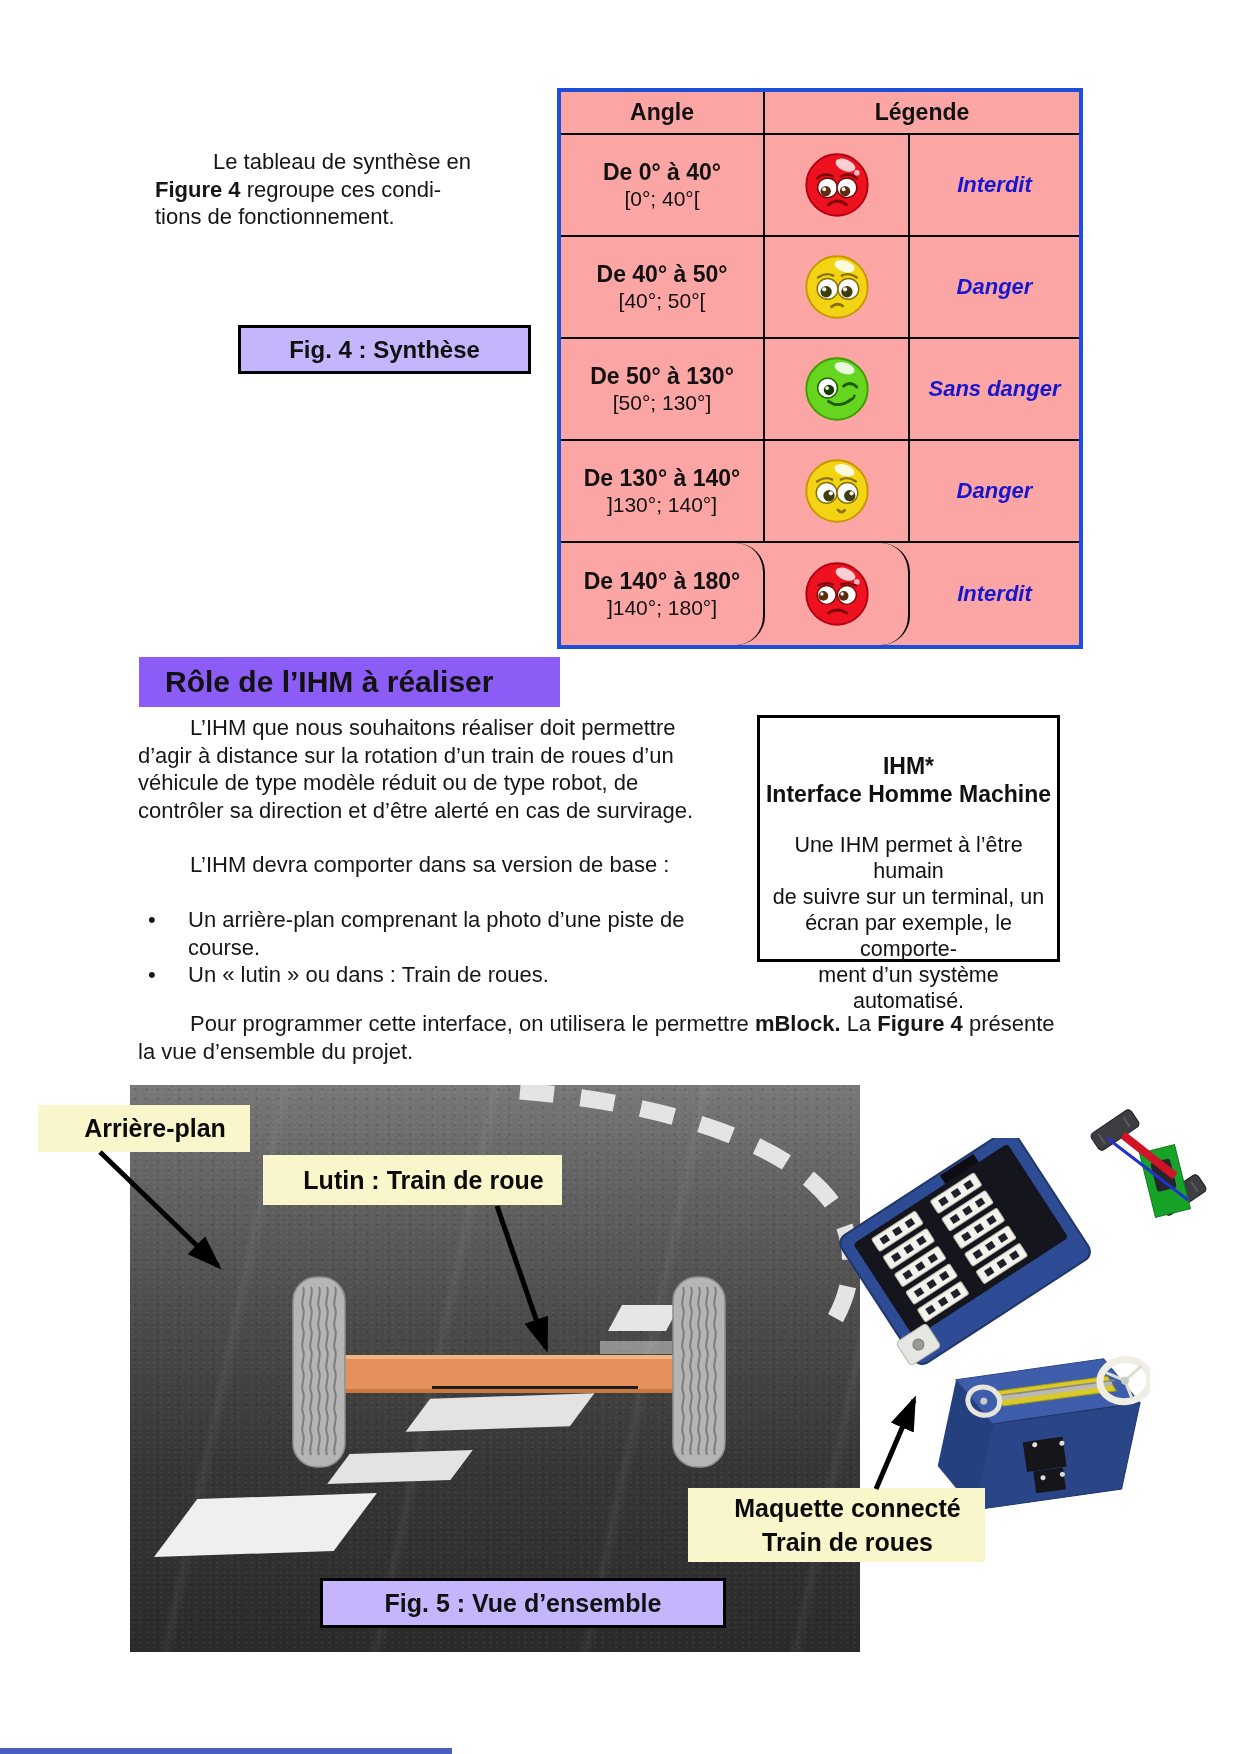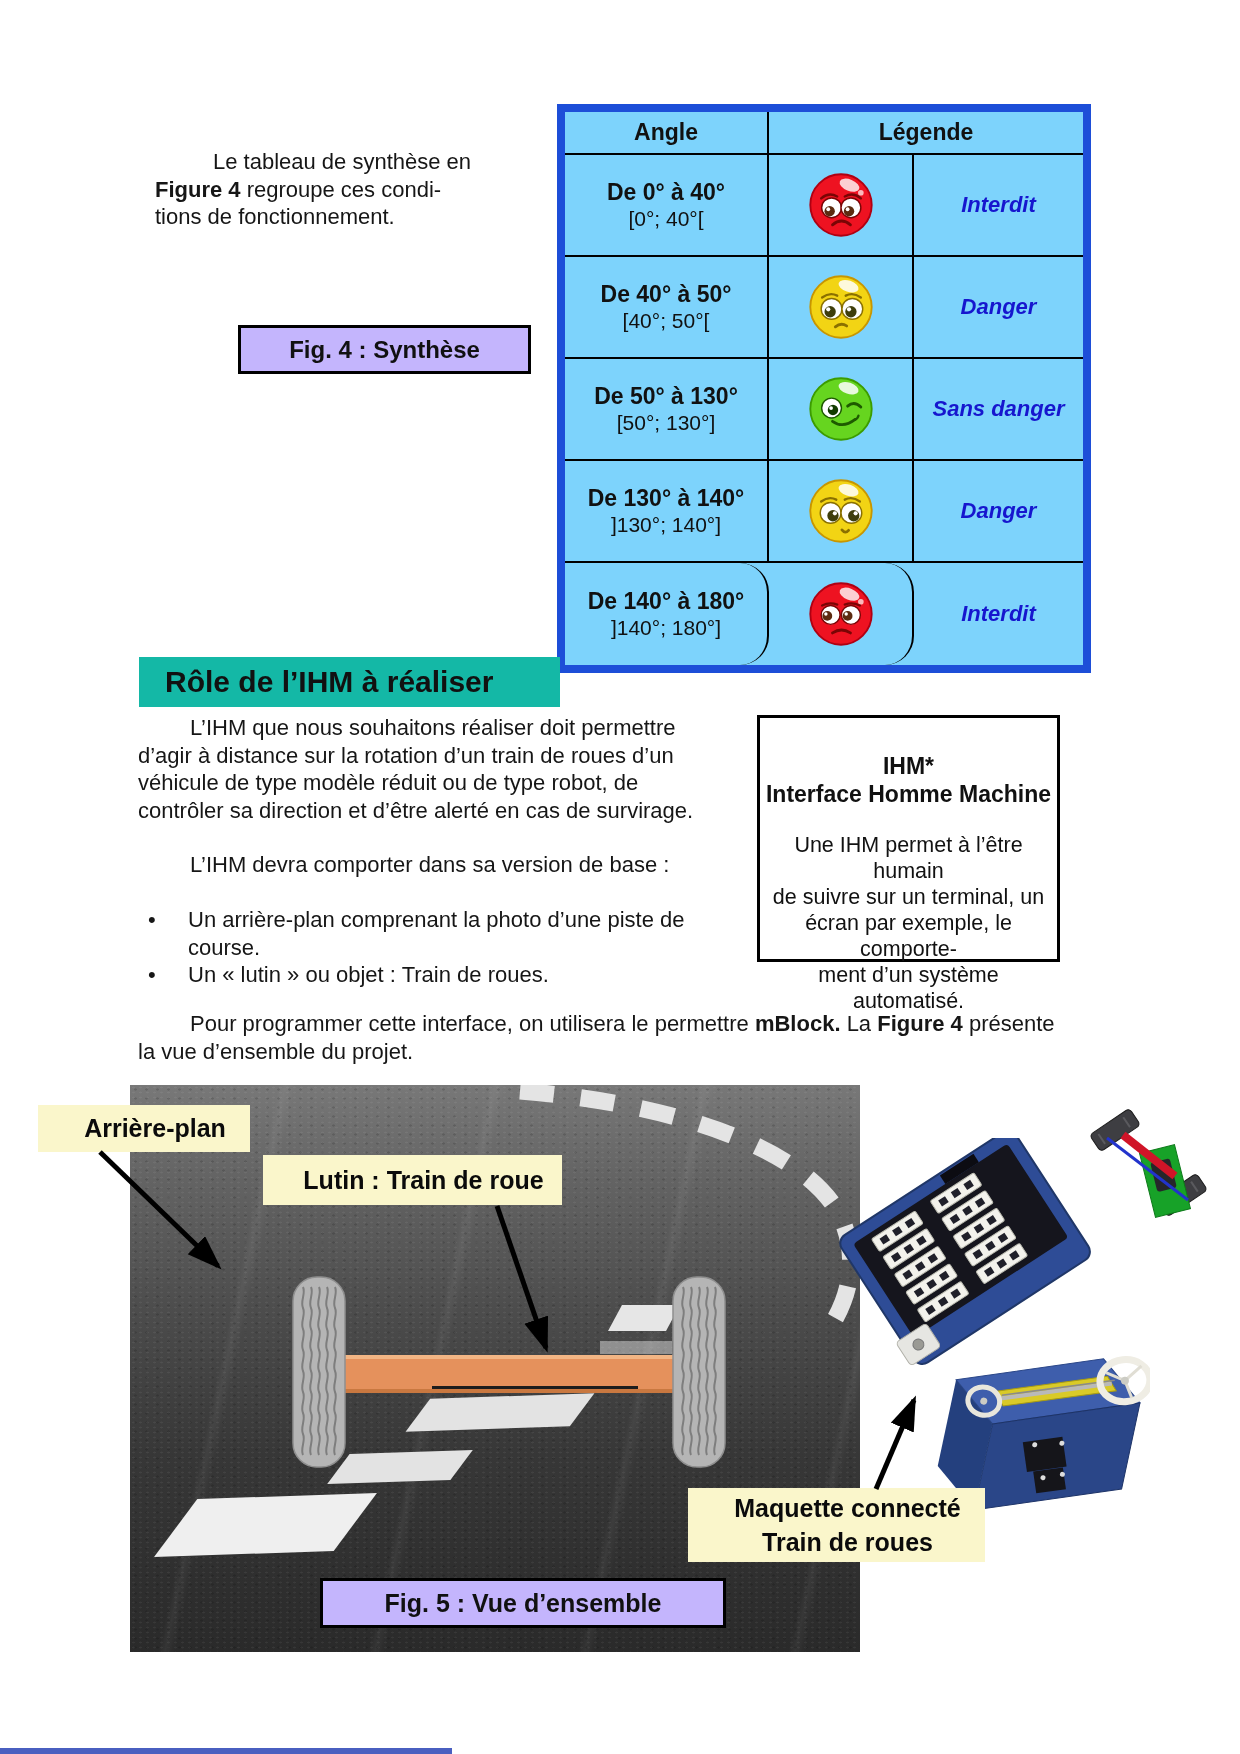--- a/index.html
+++ b/index.html
@@ -4,39 +4,39 @@
 <style>
   html,body{margin:0;padding:0;background:#ffffff;}
   .page{position:relative;width:1240px;height:1754px;background:#fff;
         font-family:"Liberation Sans",sans-serif;color:#111;overflow:hidden;}
   .abs{position:absolute;}
   .b{font-weight:bold;}
   .txt{font-size:22px;line-height:27.5px;color:#161616;}
   .indent{padding-left:52px;}
 
   
-  .angle-table{left:557px;top:104px;width:518px;height:553px;border:8px solid #1d4ed8;
+  .angle-table{left:557px;top:88px;width:518px;height:553px;border:4px solid #1d4ed8;
     display:grid;grid-template-columns:204px 145px 1fr;grid-template-rows:43px repeat(5,1fr);
-    background:#7dd3fc;}
+    background:#fca5a5;}
   .tc{border-right:2px solid #000;border-bottom:2px solid #000;display:flex;
       flex-direction:column;align-items:center;justify-content:center;text-align:center;}
   .tc.lastcol{border-right:none;}
   .tc.lastrow{border-bottom:none;border-radius:29px;}
   .th{font-size:23px;font-weight:bold;}
   .legende-head{grid-column:2/4;}
   .range{font-size:23px;font-weight:bold;line-height:27px;}
   .interval{font-size:21px;line-height:25px;}
   .risk{font-size:22px;font-weight:bold;font-style:italic;color:#1616CE;}
 
   
   .figbox{border:3px solid #000;display:flex;align-items:center;justify-content:center;
           font-weight:bold;background:#c4b5fd;}
   .fig4{left:238px;top:325px;width:287px;height:43px;font-size:24px;}
   .fig5{left:320px;top:1578px;width:400px;height:44px;font-size:25px;z-index:30;}
-  .section-head{left:139px;top:657px;width:421px;height:50px;background:#14b8a6;
+  .section-head{left:139px;top:657px;width:421px;height:50px;background:#8b5cf6;
        font-size:30px;font-weight:bold;line-height:50px;padding-left:26px;box-sizing:border-box;}
   .ihm-box{left:757px;top:715px;width:303px;height:247px;border:3px solid #000;
        box-sizing:border-box;text-align:center;padding-top:34px;}
   .ihm-title{font-size:23px;font-weight:bold;line-height:28px;}
   .ihm-body{margin-top:24px;font-size:21.5px;line-height:26px;}
 
   
   .bullet-row{display:flex;}
   .bullet-dot{width:40px;font-size:22px;}
 
@@ -213,21 +213,21 @@
   <div class="abs txt" style="left:148px;top:906px;width:600px;">
     <div class="bullet-row">
       <div class="bullet-dot">•</div>
       <div>
         <div>Un arrière-plan comprenant la photo d’une piste de</div>
         <div>course.</div>
       </div>
     </div>
     <div class="bullet-row">
       <div class="bullet-dot">•</div>
-      <div>Un « lutin » ou objet : Train de roues.</div>
+      <div>Un « lutin » ou dans : Train de roues.</div>
     </div>
   </div>
 
   <div class="abs ihm-box">
     <div class="ihm-title">IHM*</div>
     <div class="ihm-title">Interface Homme Machine</div>
     <div class="ihm-body">
       <div>Une IHM permet à l’être humain</div>
       <div>de suivre sur un terminal, un</div>
       <div>écran par exemple, le comporte-</div>

